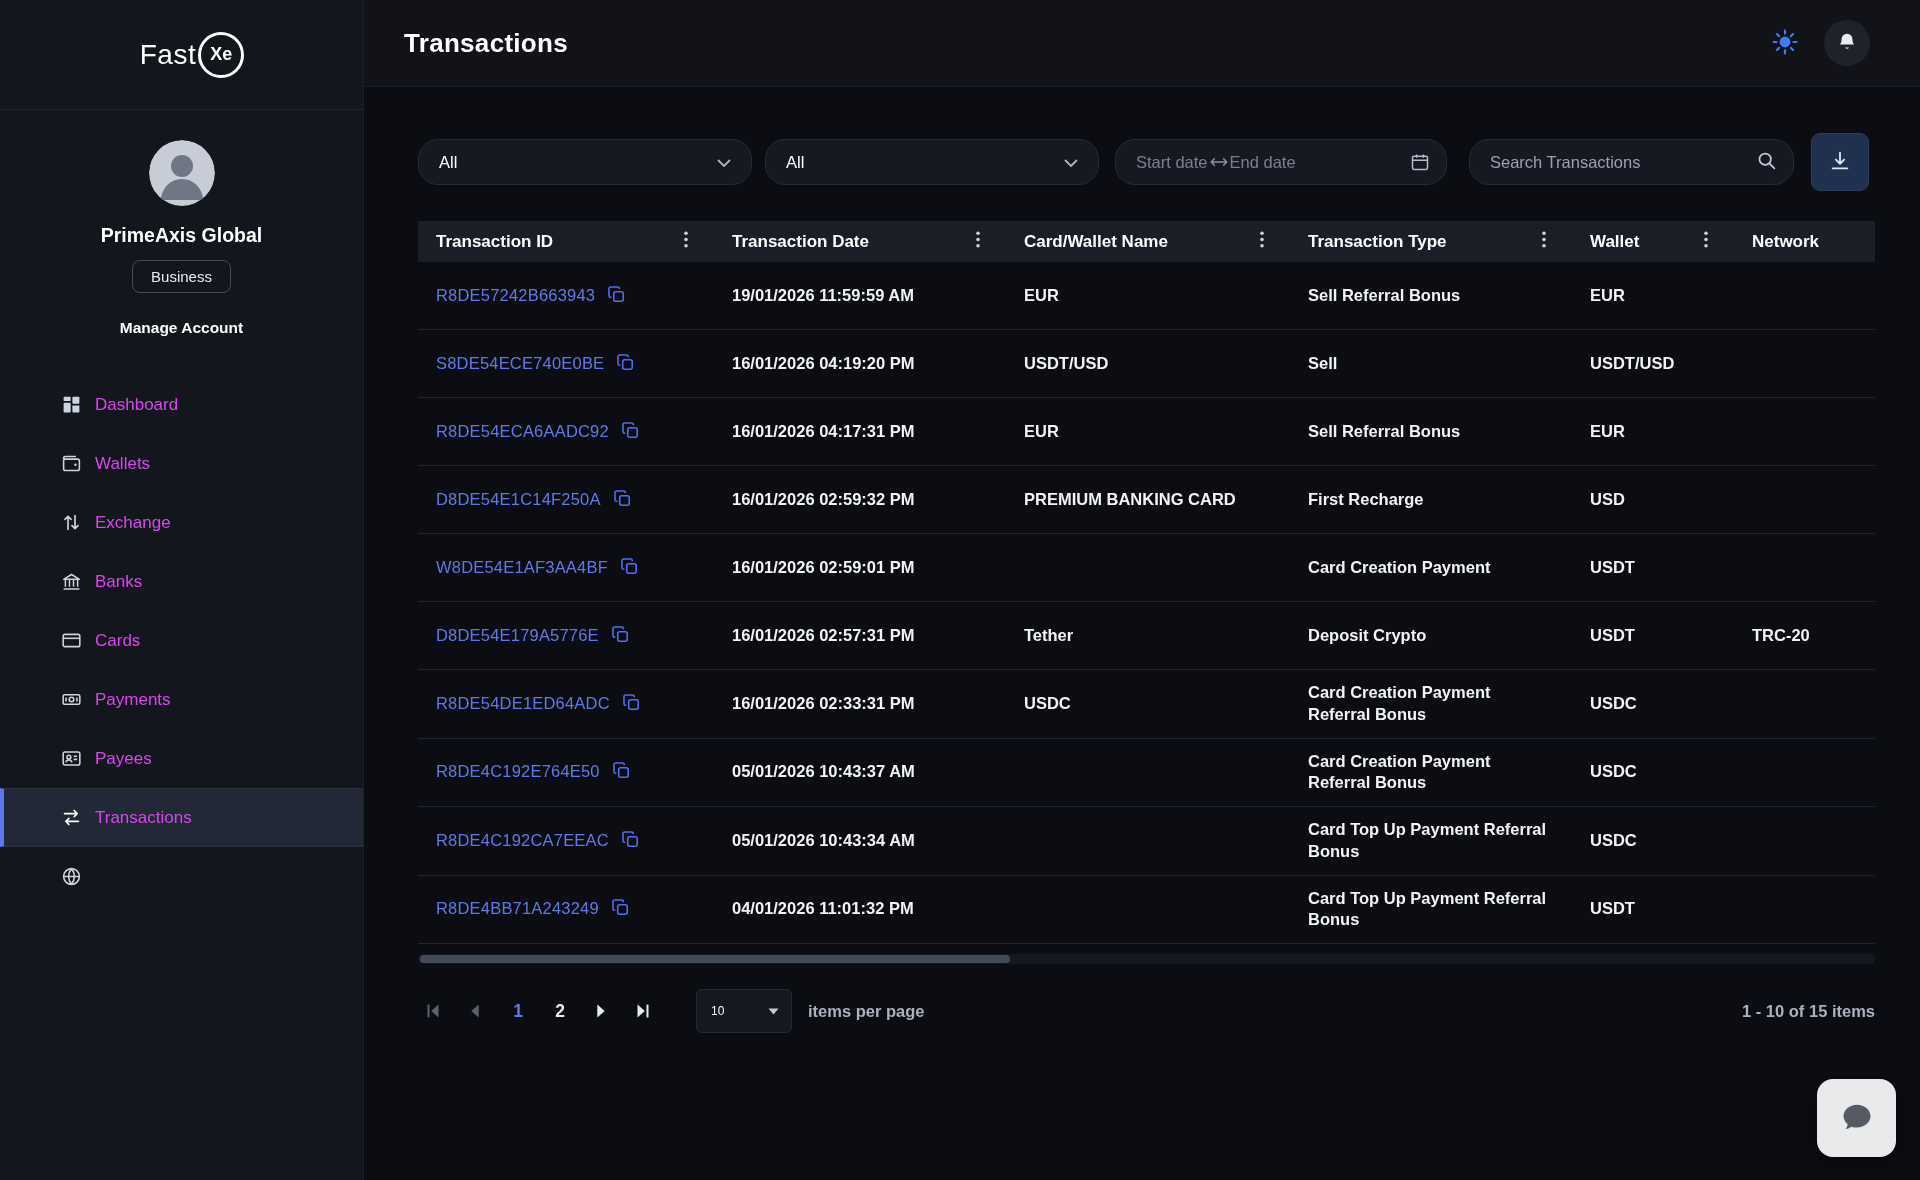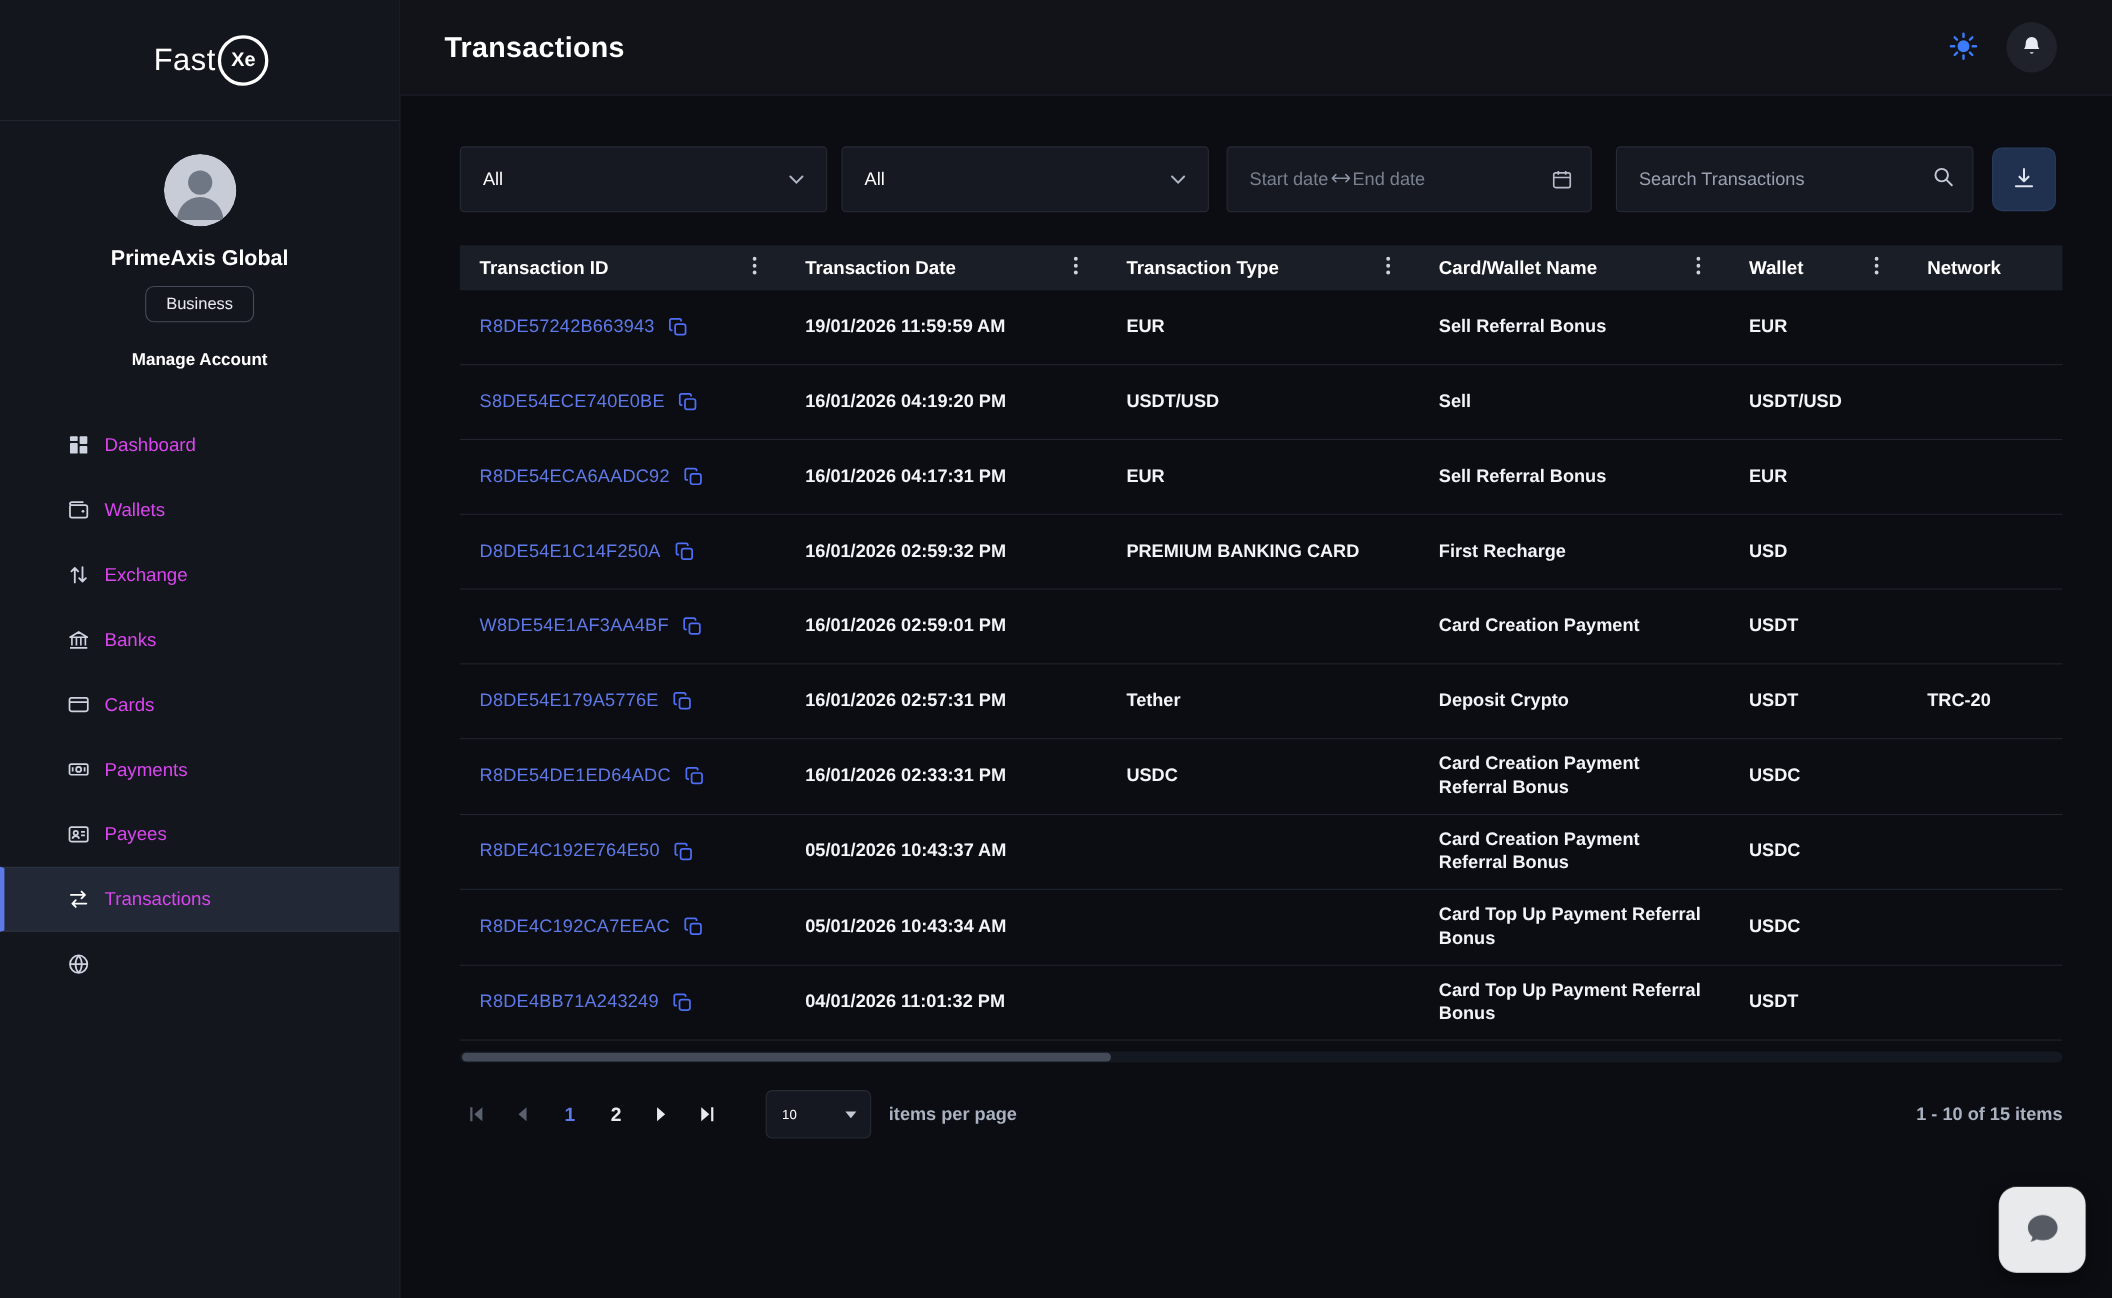--- a/index.html
+++ b/index.html
@@ -34,40 +34,40 @@
   .topbar{height:87px;background:var(--topbar-bg);display:flex;align-items:center;padding:0 50px 0 40px;border-bottom:1px solid #1b1f27;}
   .topbar h1{font-size:26px;font-weight:700;letter-spacing:.3px;color:#fff;}
   .topbar-actions{margin-left:auto;display:flex;align-items:center;gap:16px;}
   .icon-btn{width:46px;height:46px;border-radius:50%;display:flex;align-items:center;justify-content:center;cursor:pointer;background:transparent;border:none;}
   .icon-btn.bell{background:#1f222a;}
 
   .content{padding:46px 45px 0 54px;flex:1;display:flex;flex-direction:column;}
 
   
   .filters{display:flex;align-items:center;}
-  .fbox{height:60px;background:var(--input-bg);border:1px solid var(--border);border-radius:4px;display:flex;align-items:center;color:#fff;font-size:16.5px;}
+  .fbox{height:46px;background:var(--input-bg);border:1px solid var(--border);border-radius:20px;display:flex;align-items:center;color:#fff;font-size:16.5px;}
   .select{width:334px;padding:0 20px;justify-content:space-between;cursor:pointer;}
   .select + .select{margin-left:13px;}
   .daterange{width:332px;margin-left:16px;padding:0 16px 0 20px;}
   .daterange .ph{color:#79818f;font-size:16.5px;}
   .daterange .cal{margin-left:auto;display:flex;}
   .searchbox{width:325px;margin-left:22px;padding:0 16px 0 20px;}
   .searchbox input{flex:1;background:transparent;border:none;outline:none;color:#fff;font-size:16.5px;font-family:inherit;}
   .searchbox input::placeholder{color:#99a1b1;}
   .dl-btn{width:58px;height:58px;margin-left:17px;border-radius:9px;background:#20304f;border:1px solid #2b3c5e;display:flex;align-items:center;justify-content:center;cursor:pointer;}
 
   
   .table{margin-top:30px;}
   .trow{display:grid;grid-template-columns:296px 292px 284px 282px 162px 1fr;align-items:center;}
   .thead{background:var(--header-bg);height:41px;font-weight:700;font-size:17px;color:#fff;}
   .th{display:flex;align-items:center;justify-content:space-between;padding:0 26px 0 18px;height:100%;cursor:pointer;}
   .th.last{padding-right:0;}
   .tr{border-bottom:1px solid var(--row-border);min-height:68px;font-size:16.5px;font-weight:700;color:var(--text);}
   .td{padding:12px 18px;line-height:1.32;}
-  .td-id{display:flex;align-items:center;gap:12px;font-weight:400;}
+  .td-id{display:flex;align-items:flex-start;gap:12px;font-weight:400;}
   .td-id a{color:var(--link);text-decoration:none;font-size:16.5px;letter-spacing:.2px;}
   .copy-btn{background:none;border:none;cursor:pointer;display:flex;padding:0;}
 
   
   .hscroll{margin-top:10px;height:10px;border-radius:6px;background:#141821;position:relative;cursor:pointer;}
   .hscroll .thumb{position:absolute;left:2px;top:1px;height:8px;width:40.5%;border-radius:5px;background:#434a58;}
 
   
   .pager{margin-top:16px;height:62px;display:flex;align-items:center;}
   .pg-btn{background:none;border:none;cursor:pointer;display:flex;align-items:center;justify-content:center;width:30px;height:30px;margin-right:12px;}
@@ -275,29 +275,29 @@
             </div>
           <div class="th">
               <span>Transaction Date</span>
               <span><svg width="4" height="17" viewBox="0 0 4 17" fill="#cdd3de">
                   <circle cx="2" cy="2.2" r="1.8"></circle>
                   <circle cx="2" cy="8.5" r="1.8"></circle>
                   <circle cx="2" cy="14.8" r="1.8"></circle>
                 </svg></span>
             </div>
           <div class="th">
-              <span>Transaction Type</span>
+              <span>Card/Wallet Name</span>
               <span><svg width="4" height="17" viewBox="0 0 4 17" fill="#cdd3de">
                   <circle cx="2" cy="2.2" r="1.8"></circle>
                   <circle cx="2" cy="8.5" r="1.8"></circle>
                   <circle cx="2" cy="14.8" r="1.8"></circle>
                 </svg></span>
             </div>
           <div class="th">
-              <span>Card/Wallet Name</span>
+              <span>Transaction Type</span>
               <span><svg width="4" height="17" viewBox="0 0 4 17" fill="#cdd3de">
                   <circle cx="2" cy="2.2" r="1.8"></circle>
                   <circle cx="2" cy="8.5" r="1.8"></circle>
                   <circle cx="2" cy="14.8" r="1.8"></circle>
                 </svg></span>
             </div>
           <div class="th">
               <span>Wallet</span>
               <span><svg width="4" height="17" viewBox="0 0 4 17" fill="#cdd3de">
                   <circle cx="2" cy="2.2" r="1.8"></circle>

